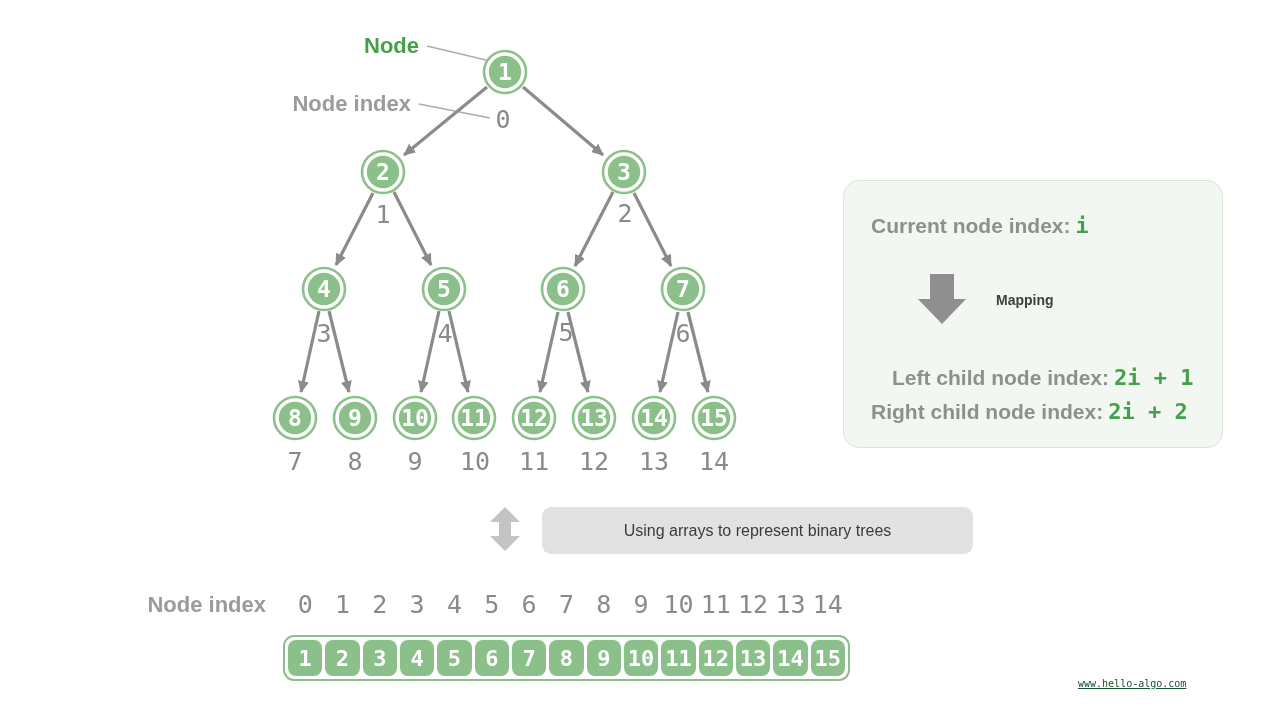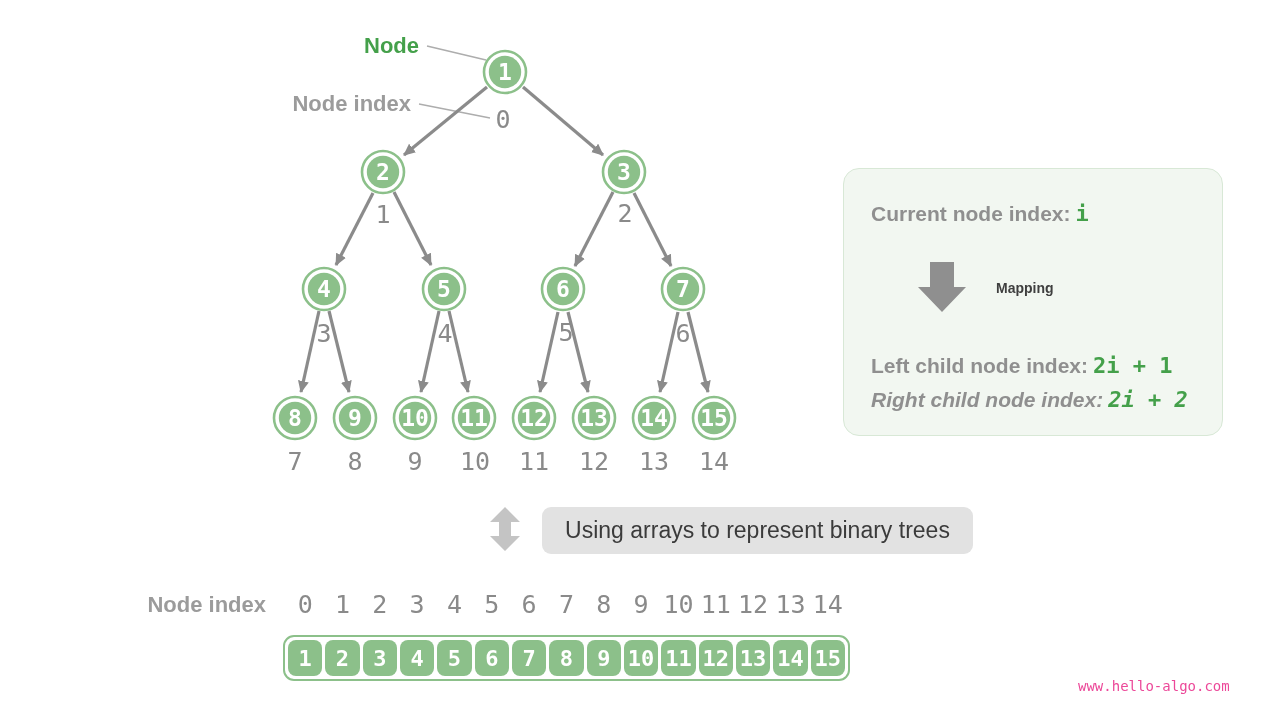--- a/index.html
+++ b/index.html
@@ -15,37 +15,37 @@
   .n-outer{ fill:#ffffff; stroke:#8cc08a; stroke-width:2.6; }
   .n-inner{ fill:#8cc08a; }
   .n-val  { font-family:"DejaVu Sans Mono", monospace; font-weight:bold; font-size:23px;
             fill:#ffffff; text-anchor:middle; }
   .n-idx  { font-family:"DejaVu Sans Mono", monospace; font-size:25px;
             fill:#8a8a8a; text-anchor:middle; }
   .callout-green { font-weight:bold; font-size:22px; fill:#44a04a; text-anchor:end; }
   .callout-gray  { font-weight:bold; font-size:22px; fill:#9b9b9b; text-anchor:end; }
   
   #info-panel {
-    position:absolute; left:843px; top:168px; width:380px; height:268px;
+    position:absolute; left:843px; top:180px; width:380px; height:268px;
     background:#f2f7f1; border:1.5px solid #d8e8d6; border-radius:16px;
     box-sizing:border-box;
   }
   .p-line { position:absolute; left:27px; white-space:nowrap;
             font-size:21px; font-weight:bold; color:#8f8f8f; line-height:24px; }
   .p-mono { font-family:"DejaVu Sans Mono", monospace; font-size:22px;
             font-weight:bold; color:#44a04a; margin-left:5px; }
   #mapping-label { position:absolute; left:152px; top:107px; font-size:14px;
             font-weight:bold; color:#3f3f3f; line-height:24px; }
   #mapping-arrow { position:absolute; left:74px; top:93px; }
   
   #caption-pill {
     position:absolute; left:542px; top:507px; width:431px; height:47px;
     background:#e2e2e2; border-radius:9px;
     display:flex; align-items:center; justify-content:center;
-    font-size:23px; color:#3b3b3b;
+    font-size:16px; color:#3b3b3b;
   }
   #swap-arrow { position:absolute; left:490px; top:507px; }
   
   .row-label { position:absolute; left:0; width:266px; text-align:right;
                font-size:22px; font-weight:bold; line-height:26px; }
   #bottom-index-label { top:592px; color:#9b9b9b; }
   #traversal-label    { top:644px; color:#3f9a45; }
   #index-row {
     position:absolute; left:283px; top:590px; width:567px; height:30px;
     display:flex; gap:3px; padding:0 5px; box-sizing:border-box;
@@ -61,22 +61,22 @@
     background:#ffffff; padding:3px; display:flex; gap:3px;
   }
   .array-cell {
     flex:1; background:#8cc08a; border-radius:8px;
     display:flex; align-items:center; justify-content:center;
     font-family:"DejaVu Sans Mono", monospace; font-weight:bold;
     font-size:22px; color:#ffffff;
   }
   
   #watermark { position:absolute; left:1078px; top:678px;
-               font-family:"DejaVu Sans Mono", monospace; font-size:14px;
-               color:#ec4899; }
+               font-family:"DejaVu Sans Mono", monospace; font-size:10px;
+               color:#14532d;text-decoration:underline; }
 </style>
 </head>
 <body>
 
 <div id="page">
 
   <svg id="tree-svg" width="790" height="500" viewBox="0 0 790 500">
     <defs>
       <marker id="ah" markerUnits="userSpaceOnUse" markerWidth="14" markerHeight="13" refX="11" refY="5.5" orient="auto">
         <path d="M0,0 L12,5.5 L0,11 Z" fill="#8b8b8b"></path>
@@ -197,24 +197,24 @@
   </svg>
 
   <div id="info-panel">
     <div class="p-line" style="top:33px;">
       <span>Current node index:</span><span class="p-mono">i</span>
     </div>
     <svg id="mapping-arrow" width="48" height="50" viewBox="0 0 48 50">
       <polygon points="12,0 36,0 36,25 48,25 24,50 0,25 12,25" fill="#8f8f8f"></polygon>
     </svg>
     <div id="mapping-label">Mapping</div>
-    <div class="p-line" style="top:185px;">
+    <div class="p-line" style="top:185px;margin-left:21px;">
       <span>Left child node index:</span><span class="p-mono">2i + 1</span>
     </div>
-    <div class="p-line" style="top:219px;font-style:italic;">
+    <div class="p-line" style="top:219px;">
       <span>Right child node index:</span><span class="p-mono">2i + 2</span>
     </div>
   </div>
 
   <svg id="swap-arrow" width="30" height="44" viewBox="0 0 30 44">
     <polygon points="15,0 30,15 21,15 21,29 30,29 15,44 0,29 9,29 9,15 0,15" fill="#c4c4c4"></polygon>
   </svg>
   <div id="caption-pill">
     <span>Using arrays to represent binary trees</span>
   </div>

